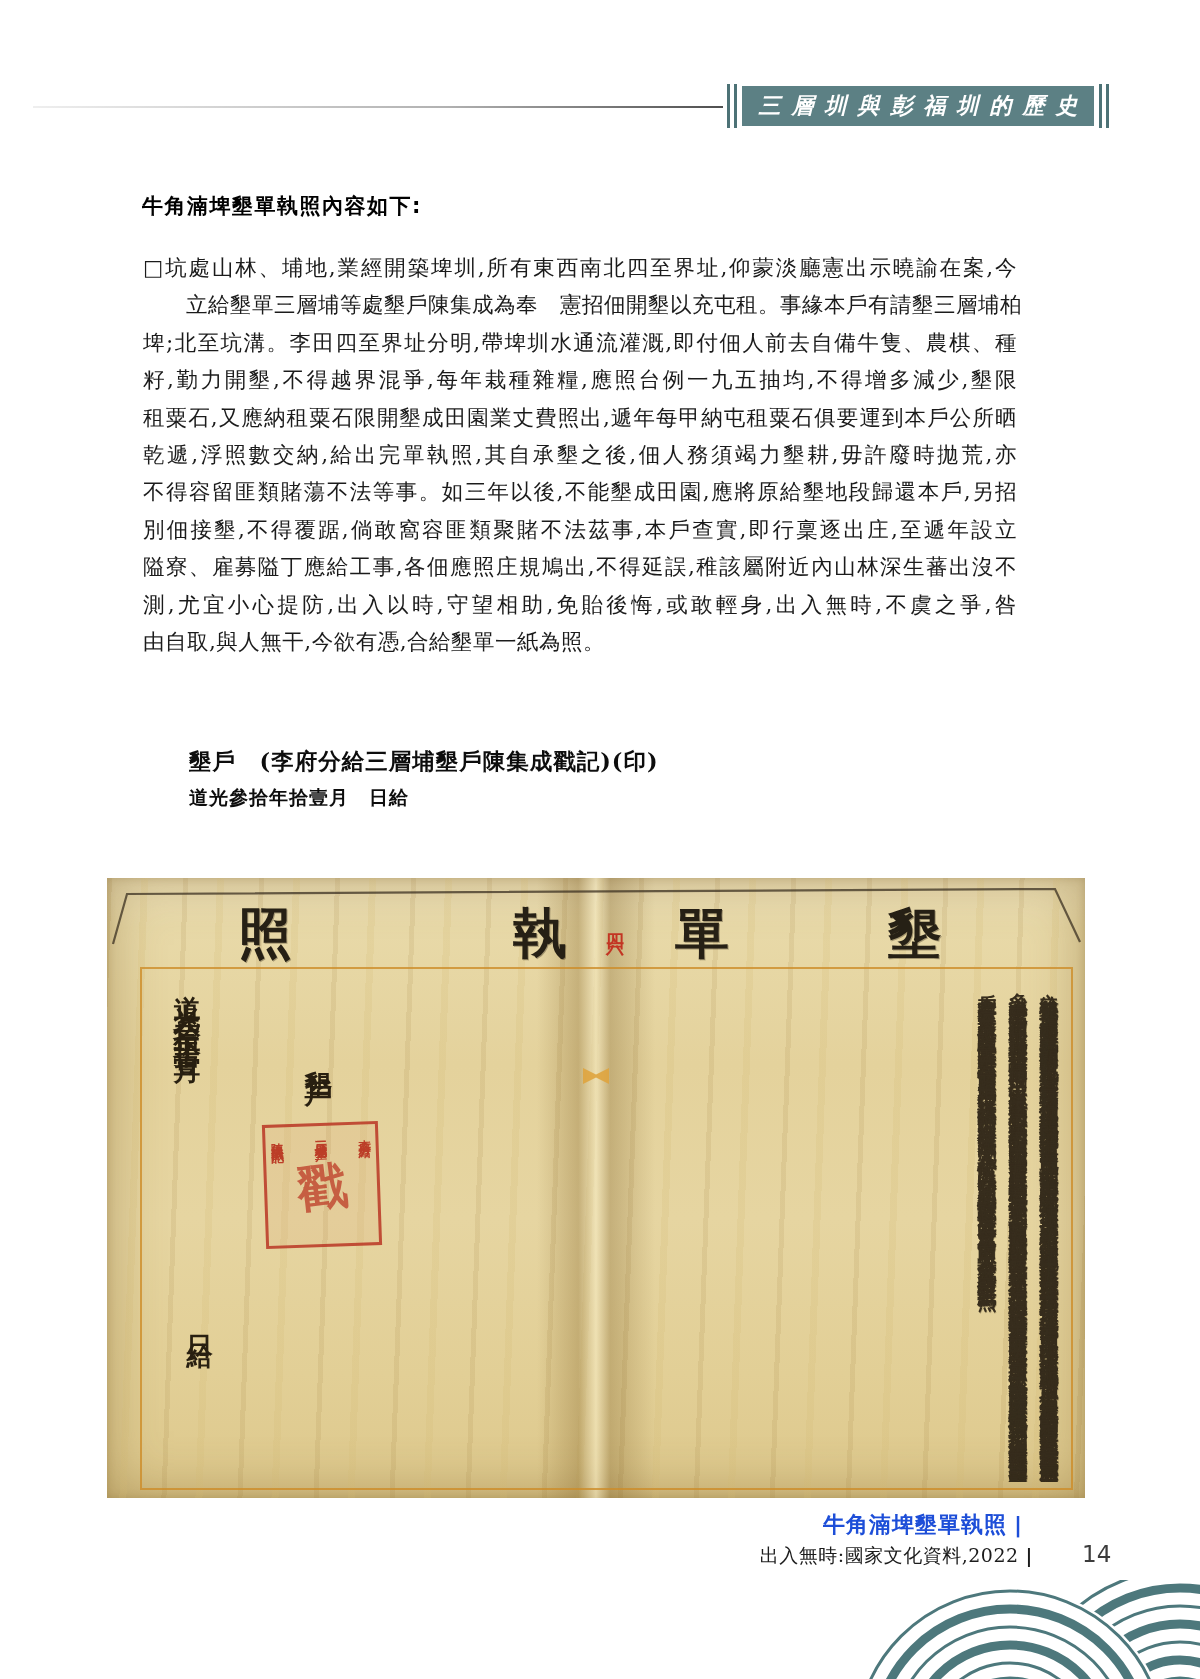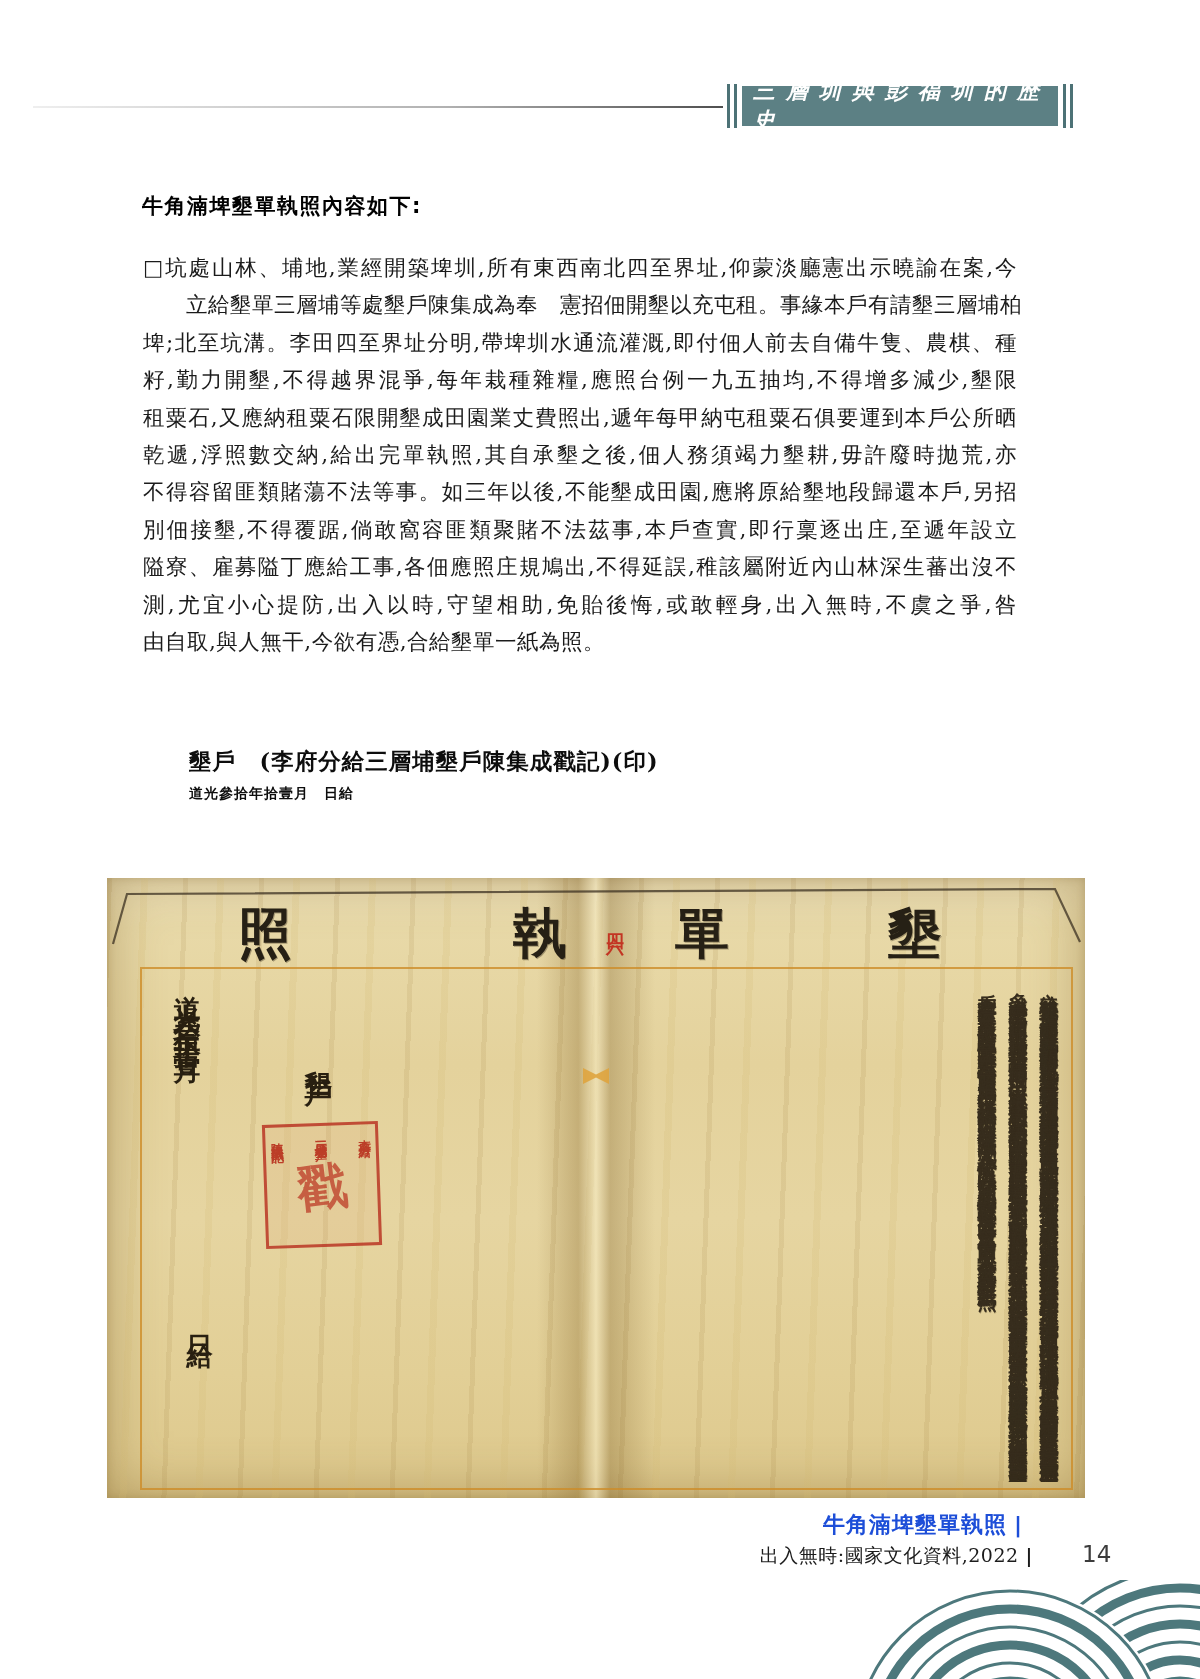--- a/index.html
+++ b/index.html
@@ -4,34 +4,34 @@
 <style>
   html,body{margin:0;padding:0;background:#ffffff;}
   .page{position:relative;width:1200px;height:1679px;background:#ffffff;overflow:hidden;
         font-family:"DejaVu Serif","Liberation Serif",serif;color:#1c1c1c;}
 
   
   .rule{position:absolute;left:33px;top:106px;width:690px;height:2px;
         background:linear-gradient(90deg,rgba(120,120,120,.12),rgba(100,100,100,.5) 60%,#4f4f4f);}
   .banner{position:absolute;left:727px;top:86px;height:40px;display:flex;align-items:stretch;}
   .dbar{width:4px;border-left:3px solid #4d7276;border-right:3px solid #4d7276;height:44px;margin-top:-2px;}
-  .banner-core{width:316px;margin:0 5px;background:#5c8084;color:#ffffff;display:flex;align-items:center;
+  .banner-core{width:352px;margin:0 5px;background:#5c8084;color:#ffffff;display:flex;align-items:center;
         justify-content:center;font-size:22px;font-weight:bold;letter-spacing:11px;padding-left:11px;
         box-sizing:border-box;font-style:italic;font-family:"DejaVu Serif",serif;}
 
   
   .heading{position:absolute;left:142px;top:192px;font-size:21px;font-weight:bold;color:#000;
         letter-spacing:1.5px;font-family:"DejaVu Sans","Liberation Sans",sans-serif;}
   .para{position:absolute;left:143px;top:249px;width:874px;}
   .pline{font-size:21.5px;height:37.4px;line-height:37.4px;color:#1b1b1b;text-align:justify;
         text-align-last:justify;text-justify:inter-character;letter-spacing:.5px;white-space:nowrap;}
   .pline.indent{text-indent:43px;}
   .pline.short{text-align-last:left;white-space:normal;}
   .sig{position:absolute;left:189px;top:746px;font-size:22.5px;font-weight:bold;letter-spacing:1px;color:#0d0d0d;}
-  .dateline{position:absolute;left:189px;top:785px;font-size:14px;font-weight:bold;letter-spacing:1px;color:#0d0d0d;}
+  .dateline{position:absolute;left:189px;top:785px;font-size:19px;font-weight:bold;letter-spacing:1px;color:#0d0d0d;}
 
   
   .deed{position:absolute;left:107px;top:878px;width:978px;height:620px;overflow:hidden;
         background:linear-gradient(180deg,#f0e4bc 0%,#e8d9a8 8%,#e4d29c 30%,#e6d5a1 55%,#e2cf96 80%,#ddc88c 100%);
         box-shadow:inset 0 0 55px rgba(125,95,40,.45),inset 0 0 8px rgba(125,95,40,.3);}
   .streaks{position:absolute;inset:0;background:repeating-linear-gradient(92deg,
         rgba(150,115,50,.12) 0 5px,rgba(0,0,0,0) 5px 34px,rgba(210,185,115,.20) 34px 41px,rgba(0,0,0,0) 41px 76px);}
   .fold{position:absolute;top:0;bottom:0;left:44%;width:12%;
         background:linear-gradient(90deg,rgba(0,0,0,0),rgba(130,98,38,.32) 35%,rgba(248,238,200,.55) 50%,
         rgba(120,90,35,.30) 62%,rgba(0,0,0,0));}

